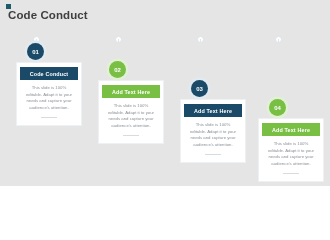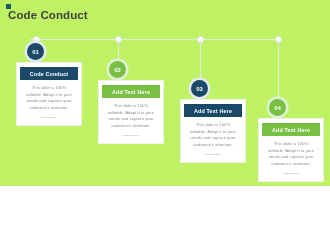--- a/index.html
+++ b/index.html
@@ -14,21 +14,21 @@
     overflow: hidden;
     position: relative;
   }
 
   #slide {
     position: absolute;
     left: 0;
     top: 0;
     width: 330px;
     height: 186px;
-    background: #bef264;
+    background: #e5e5e5;
     overflow: hidden;
     text-decoration: underline;
   }
 
   
   #title-marker {
     position: absolute;
     left: 6px;
     top: 4px;
     width: 5px;

